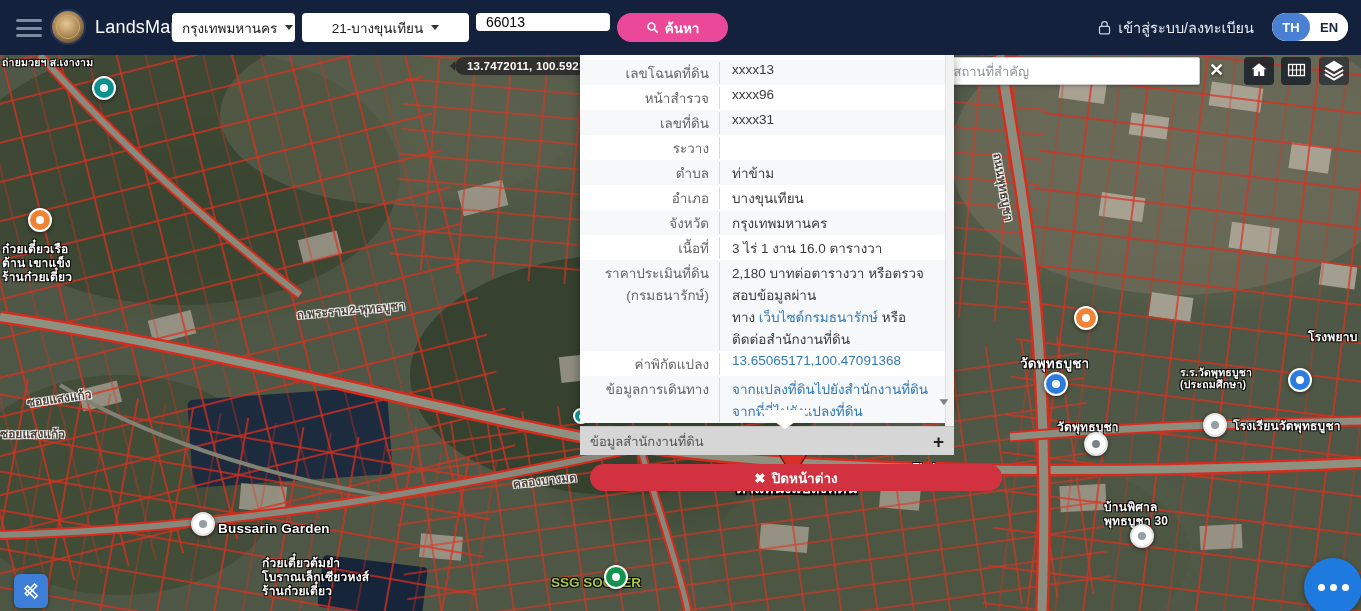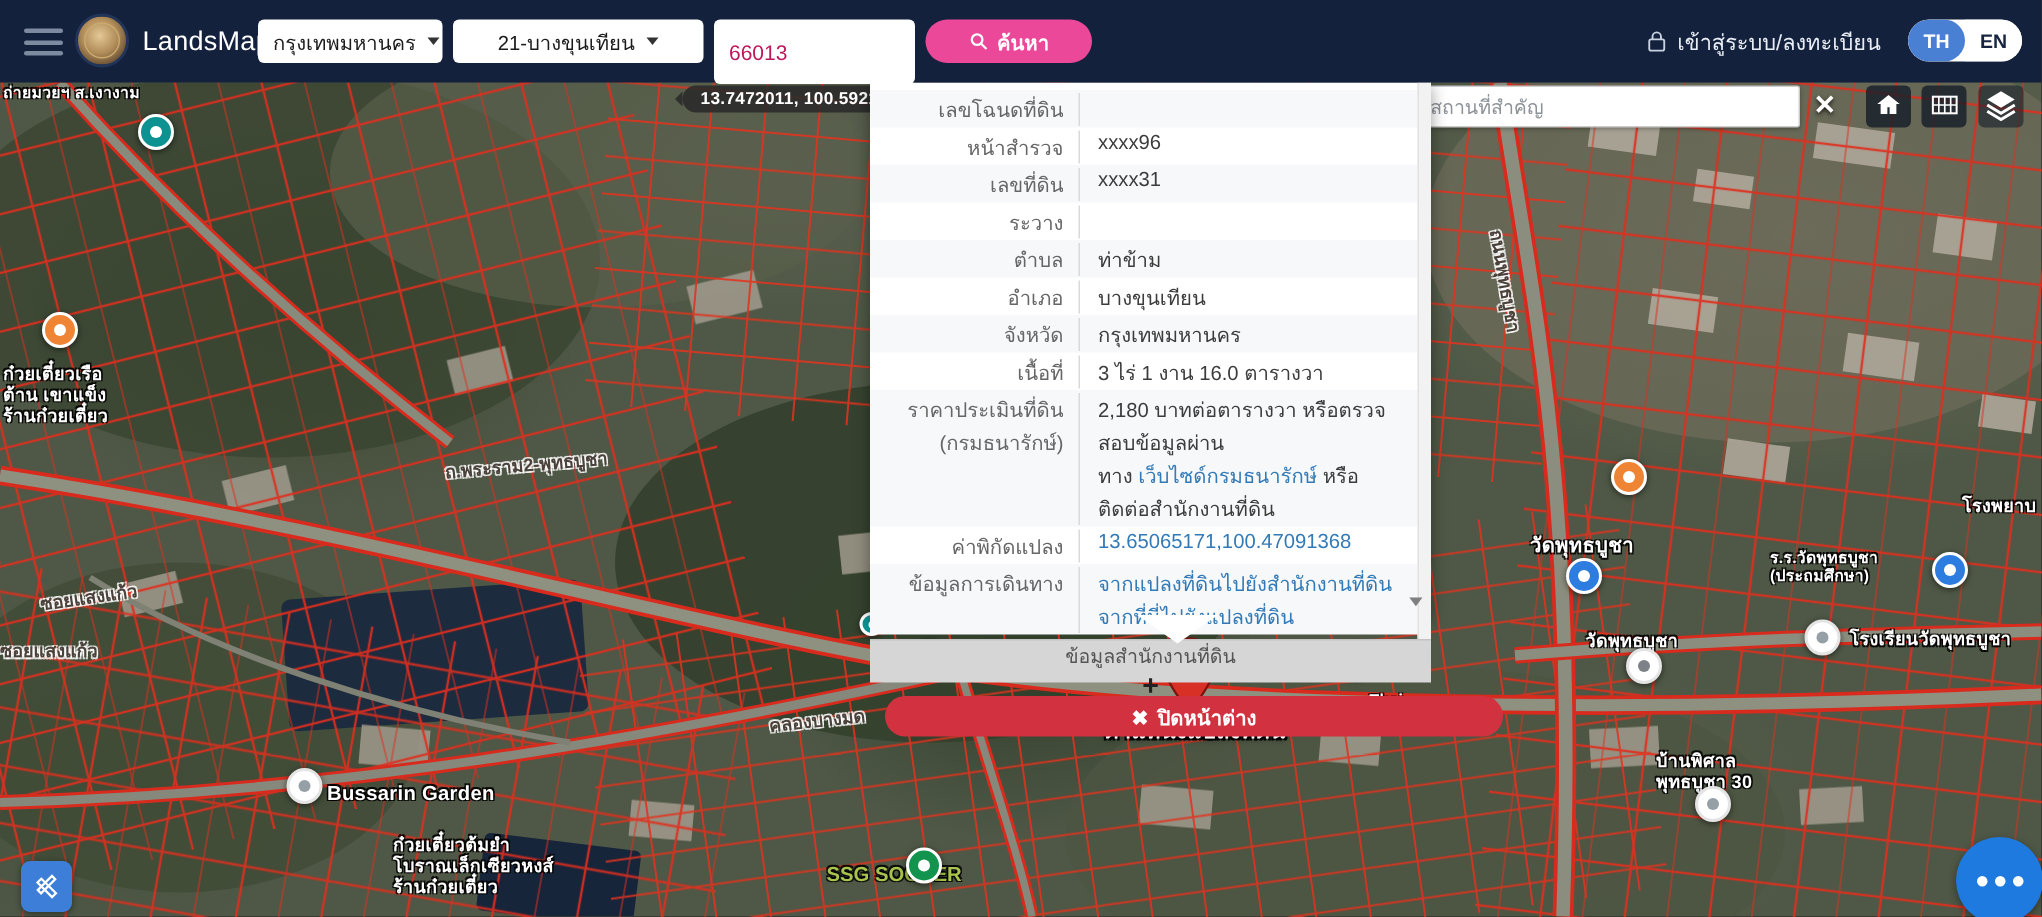--- a/index.html
+++ b/index.html
@@ -43,22 +43,22 @@
   .hamburger span{display:block;height:3px;border-radius:2px;background:#7e8aa0;}
   .logo{position:absolute;left:50px;top:9px;width:36px;height:36px;border-radius:50%;
      background:radial-gradient(circle at 45% 40%, #e4c896 0%, #b08c58 45%, #6e5436 75%, #3f3222 100%);
      border:2px solid #23345a;box-sizing:border-box;}
   .logo::after{content:"";position:absolute;inset:4px;border-radius:50%;border:1px solid #caa96f;}
   .brand{position:absolute;left:95px;top:0;height:55px;display:flex;align-items:center;color:#fff;font-size:18px;font-weight:500;letter-spacing:.2px;}
   .nselect{position:absolute;top:13px;height:29px;background:#fff;border-radius:4px;display:flex;align-items:center;
      padding:0 10px;box-sizing:border-box;font-size:13.5px;color:#1c1c1c;cursor:pointer;justify-content:space-between;}
   .nselect .caret{width:0;height:0;border-left:4.5px solid transparent;border-right:4.5px solid transparent;border-top:5.5px solid #333;margin-left:8px;}
   .sel-province{left:172px;width:123px;} .sel-district{left:302px;width:167px;justify-content:center;}
-  .parcel-input{position:absolute;left:476px;top:13px;width:134px;height:43px;border:none;border-radius:4px;
-     padding:0 10px;font-size:14px;color:#be185d;box-sizing:border-box;font-family:"Liberation Sans",sans-serif;}
+  .parcel-input{position:absolute;left:476px;top:13px;width:134px;height:18px;border:none;border-radius:4px;
+     padding:0 10px;font-size:14px;color:#000000;box-sizing:border-box;font-family:"Liberation Sans",sans-serif;}
   .search-btn{position:absolute;left:617px;top:13px;width:111px;height:29px;border:none;border-radius:15px;
      background:#ec4899;color:#fff;font-size:13.5px;font-weight:700;display:flex;align-items:center;justify-content:center;gap:6px;cursor:pointer;font-family:"Liberation Sans",sans-serif;}
   .login{position:absolute;right:101px;top:0;height:55px;display:flex;align-items:center;gap:7px;color:#e8edf5;font-size:14.5px;cursor:pointer;background:none;border:none;font-family:"Liberation Sans",sans-serif;}
   .lang-pill{position:absolute;left:1272px;top:13px;width:76px;height:28px;border-radius:14px;background:#fff;display:flex;overflow:hidden;}
   .lang-pill button{flex:1;border:none;font-size:13px;font-weight:700;cursor:pointer;font-family:"Liberation Sans",sans-serif;padding:0;}
   .lang-th{background:#4a80d4;color:#fff;border-radius:14px;}
   .lang-en{background:#fff;color:#16243f;}
   
   .coords-tooltip{position:absolute;left:455px;top:57px;z-index:4;background:rgba(42,42,42,.88);color:#fff;
      font-size:11.5px;font-weight:600;padding:3px 12px;border-radius:10px;letter-spacing:.2px;}
@@ -69,21 +69,21 @@
      box-shadow:0 3px 10px rgba(0,0,0,.4);font-size:13.5px;}
   .panel::after{content:"";position:absolute;top:100%;left:178px;border-left:27px solid transparent;border-right:27px solid transparent;border-top:19px solid #fff;}
   .ptable{position:relative;padding:5px 0 3px 0;}
   .ptable::before{content:"";position:absolute;right:0;top:0;width:8px;height:100%;background:#f2f2f2;border-left:1px solid #e2e2e2;}
   .prow{display:flex;padding:1.5px 0;}
   .prow:nth-child(odd){background:#f6f8f9;}
   .plabel{width:140px;flex:0 0 140px;text-align:right;color:#666;padding-right:10px;border-right:1px solid #d9d9d9;box-sizing:border-box;}
   .pvalue{flex:1;padding-left:12px;color:#3c3c3c;padding-right:14px;}
   .plink{color:#337ab7;text-decoration:none;cursor:pointer;}
   .accordion{height:28px;background:#d6d6d6;display:flex;align-items:center;justify-content:space-between;
-     padding:0 10px;color:#555;font-size:13px;cursor:pointer;border-top:1px solid #c4c4c4;flex-direction:column;}
+     padding:0 10px;color:#555;font-size:13px;cursor:pointer;border-top:1px solid #c4c4c4;}
   .accordion .plus{font-size:19px;font-weight:700;color:#222;line-height:1;cursor:pointer;}
   .close-btn{display:block;margin:9px 10px 0 10px;width:412px;height:27px;border:none;border-radius:14px;
      background:#d23140;color:#fff;font-size:13.5px;font-weight:700;cursor:pointer;font-family:"Liberation Sans",sans-serif;}
   .close-btn .x{font-weight:700;margin-right:6px;}
   .scroll-caret{position:absolute;right:5px;bottom:3px;font-size:10px;color:#808080;transform:scaleX(1.5);cursor:pointer;}
   
   .place-search{position:absolute;left:911px;top:57px;width:289px;height:28px;z-index:4;}
   .place-search input{width:100%;height:100%;border:1px solid #ccc;border-radius:2px;box-sizing:border-box;
      padding:0 8px;font-size:13px;color:#333;box-shadow:0 1px 3px rgba(0,0,0,.3);font-family:"Liberation Sans",sans-serif;}
   .place-search input::placeholder{color:#8d9399;}
@@ -328,20 +328,21 @@
           <path d="M2 12l10 6 10-6" stroke="#fff" stroke-width="2.2" fill="none"></path>
           <path d="M2 16.5l10 6 10-6" stroke="#fff" stroke-width="2.2" fill="none"></path>
         </svg>
     </span>
   </button>
 
   <div class="panel">
     <div class="ptable">
       <div class="prow">
         <div class="plabel">เลขโฉนดที่ดิน</div>
+        <div class="pvalue">xxxx13</div>
       </div>
       <div class="prow">
         <div class="plabel">หน้าสำรวจ</div>
         <div class="pvalue">xxxx96</div>
       </div>
       <div class="prow">
         <div class="plabel">เลขที่ดิน</div>
         <div class="pvalue">xxxx31</div>
       </div>
       <div class="prow">

